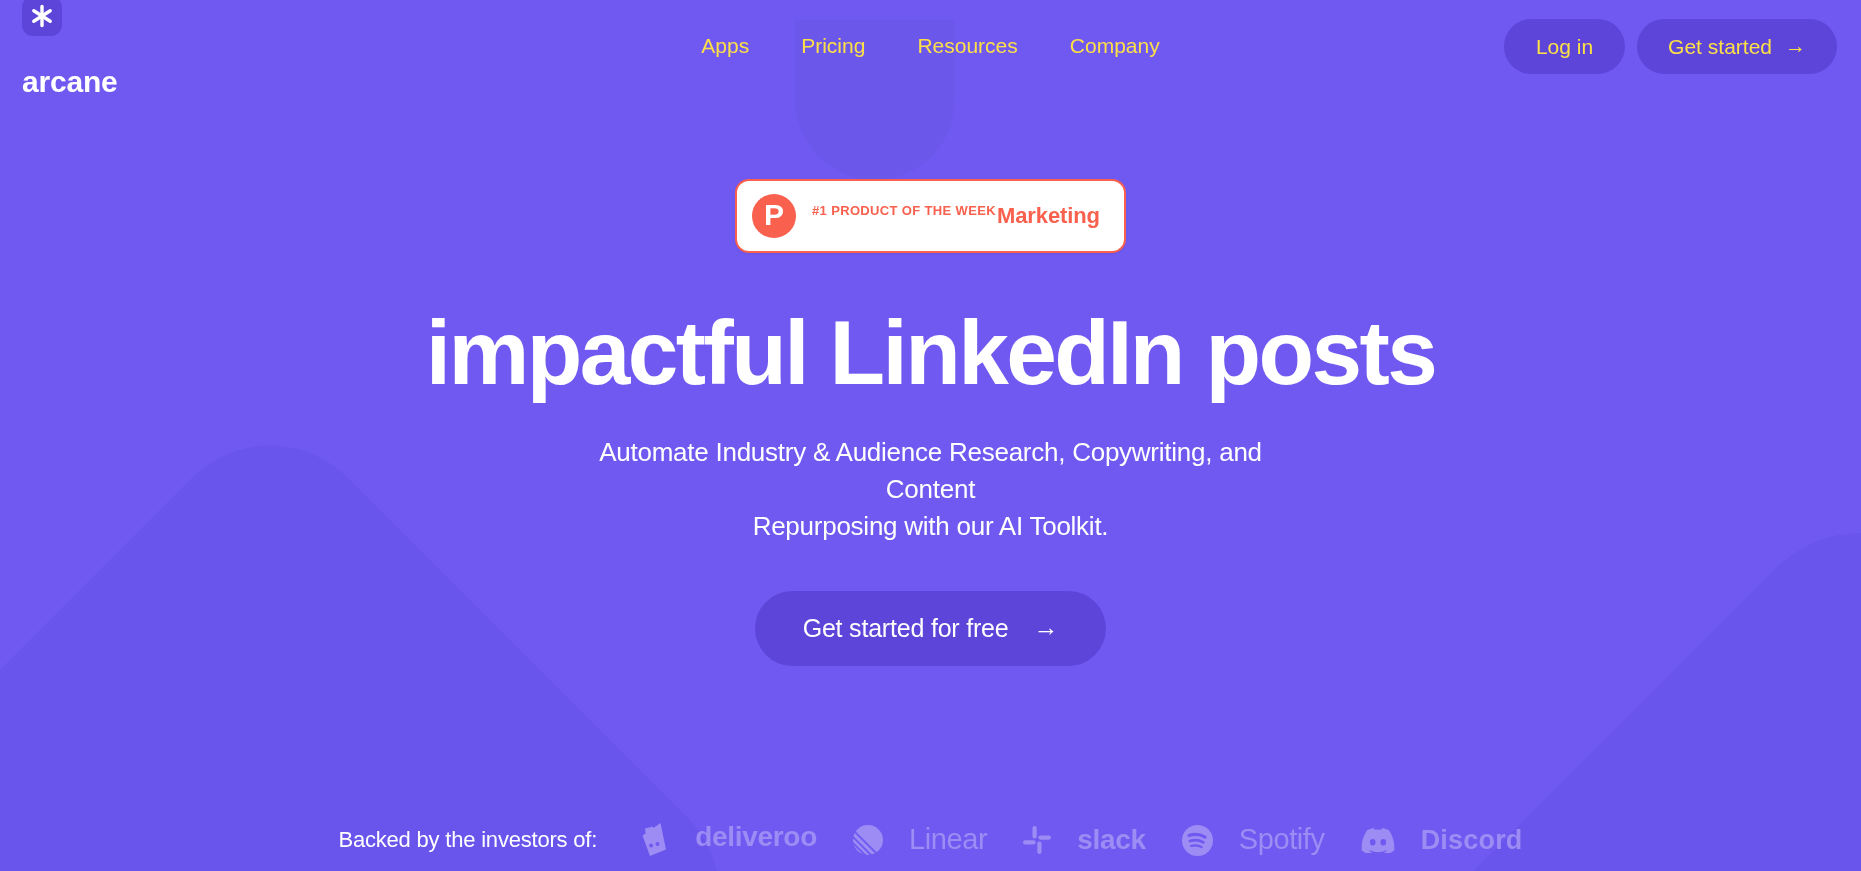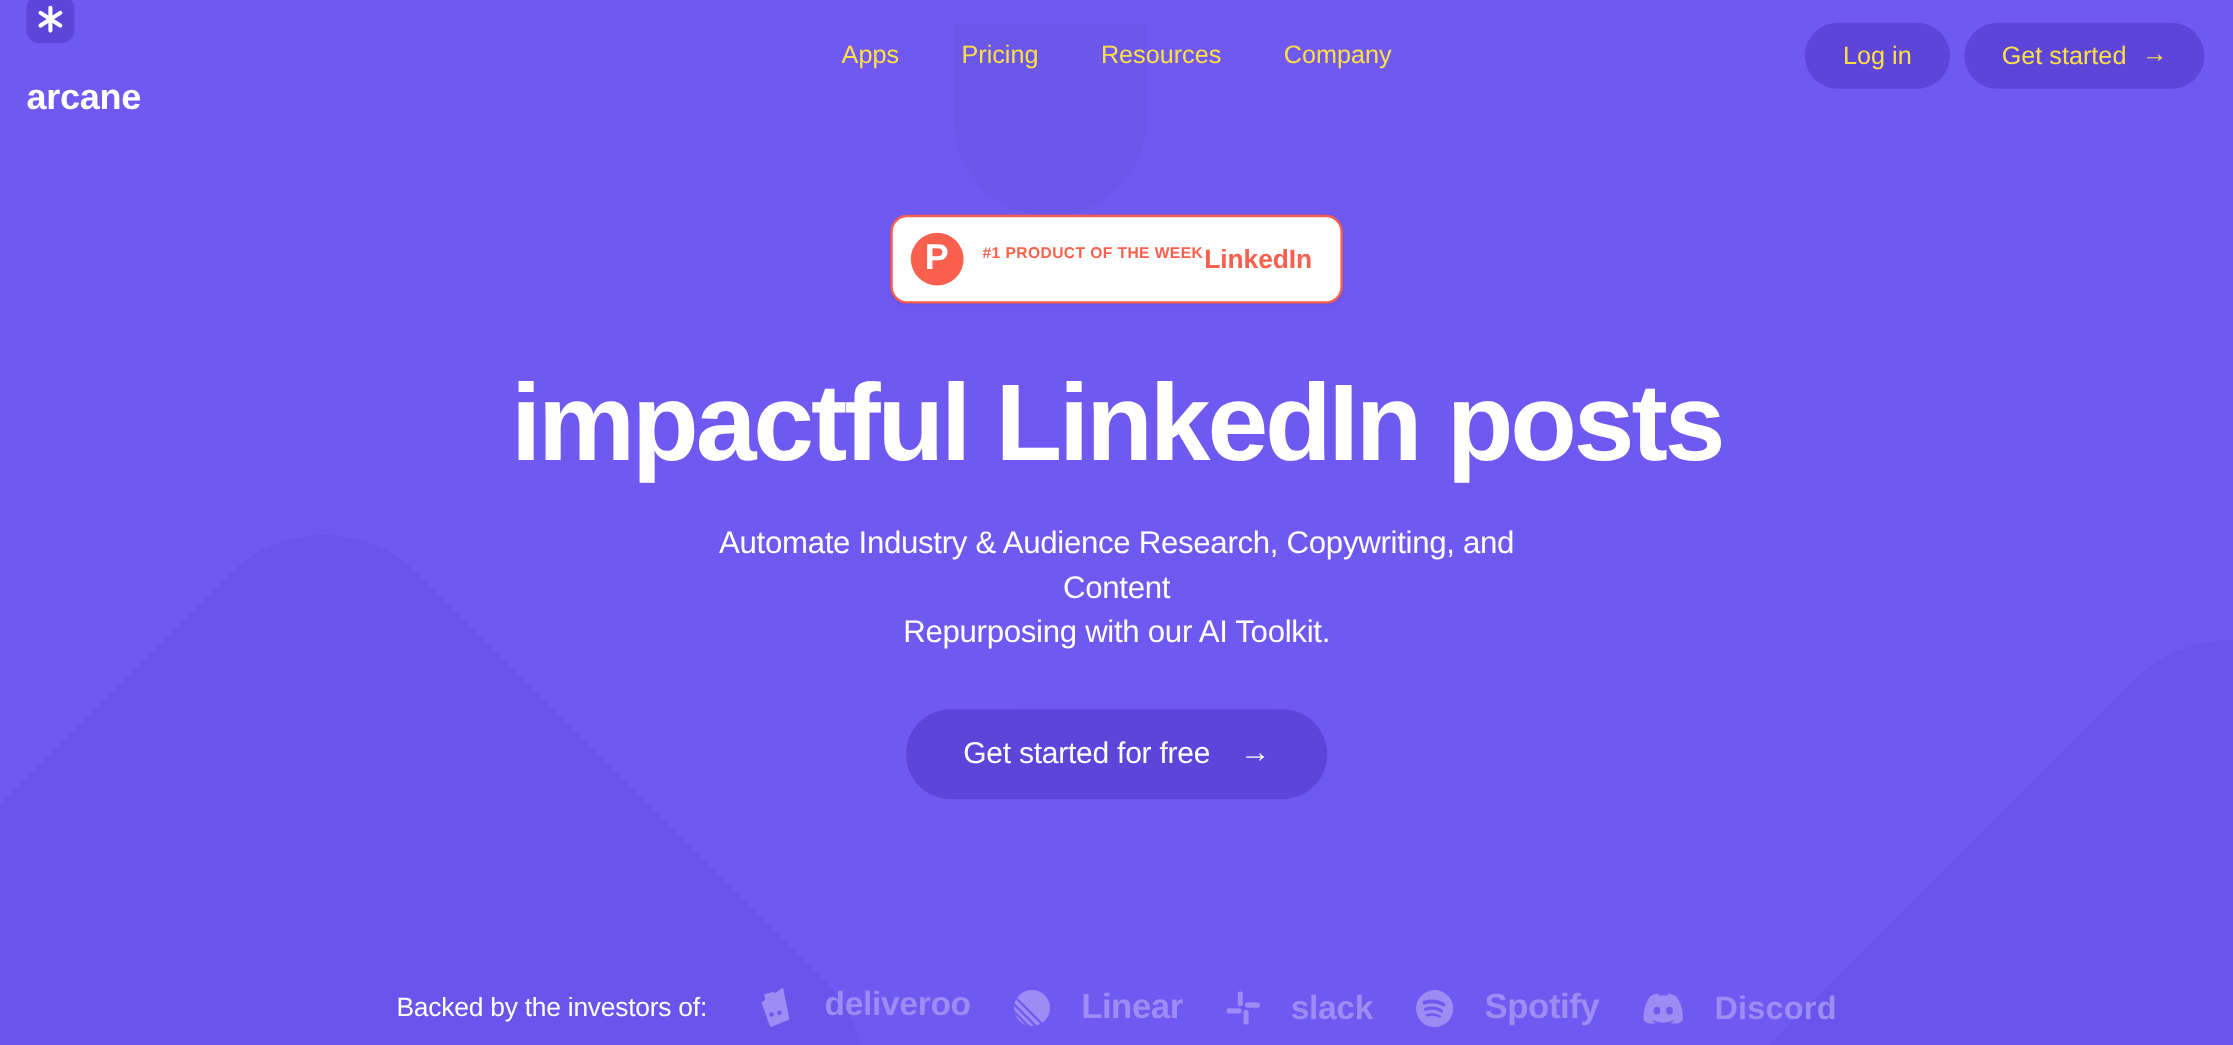--- a/index.html
+++ b/index.html
@@ -216,21 +216,21 @@
   .logo-row { display:flex; align-items:center; gap:36px; }
   .logo-item {
     display:flex; gap:26px;
     color:#9C8CF3;
     white-space:nowrap;
     line-height:1;
   }
   .logo-item svg { display:block; flex:none; }
   .logo-word { font-size:28px; font-weight:700; letter-spacing:-.5px; }
   .logo-word.rounded { font-weight:800; letter-spacing:-.3px; }
-  .logo-word.thin { font-weight:700; letter-spacing:-.4px; font-size:29px; }
+  .logo-word.thin { font-weight:400; letter-spacing:-.4px; font-size:29px; }
   .logo-word.discord { font-size:27px; font-weight:800; letter-spacing:.2px; }
 </style>
 </head>
 <body>
 
 <div class="bg-layer">
   <div class="shape-bowl"></div>
   <div class="shape-left"></div>
   <div class="shape-right"></div>
 </div>
@@ -268,21 +268,21 @@
   </div>
 
 </header>
 
 <main class="hero">
 
   <div class="ph-badge">
     <span class="ph-logo">P</span>
     <span class="ph-text">
       <span class="ph-kicker">#1 PRODUCT OF THE WEEK</span>
-      <span class="ph-title">LinkedIn</span>
+      <span class="ph-title">Marketing</span>
     </span>
   </div>
 
   <h1 class="headline">
     <span class="line">impactful LinkedIn posts</span>
   </h1>
 
   <p class="subhead">
     <span class="line">Automate Industry &amp; Audience Research, Copywriting, and Content</span>
     <span class="line">Repurposing with our AI Toolkit.</span>

